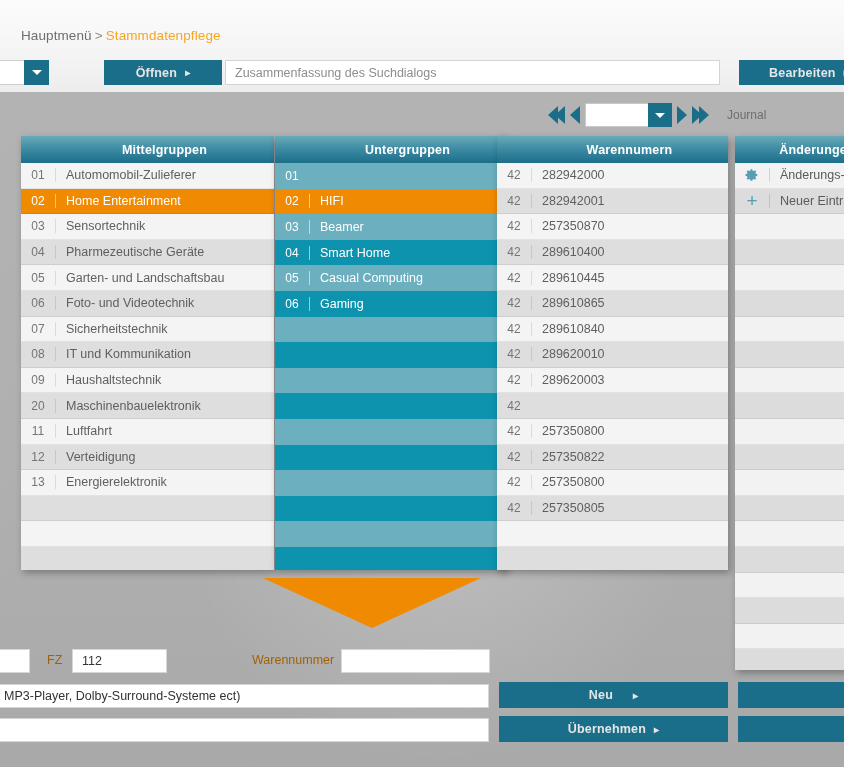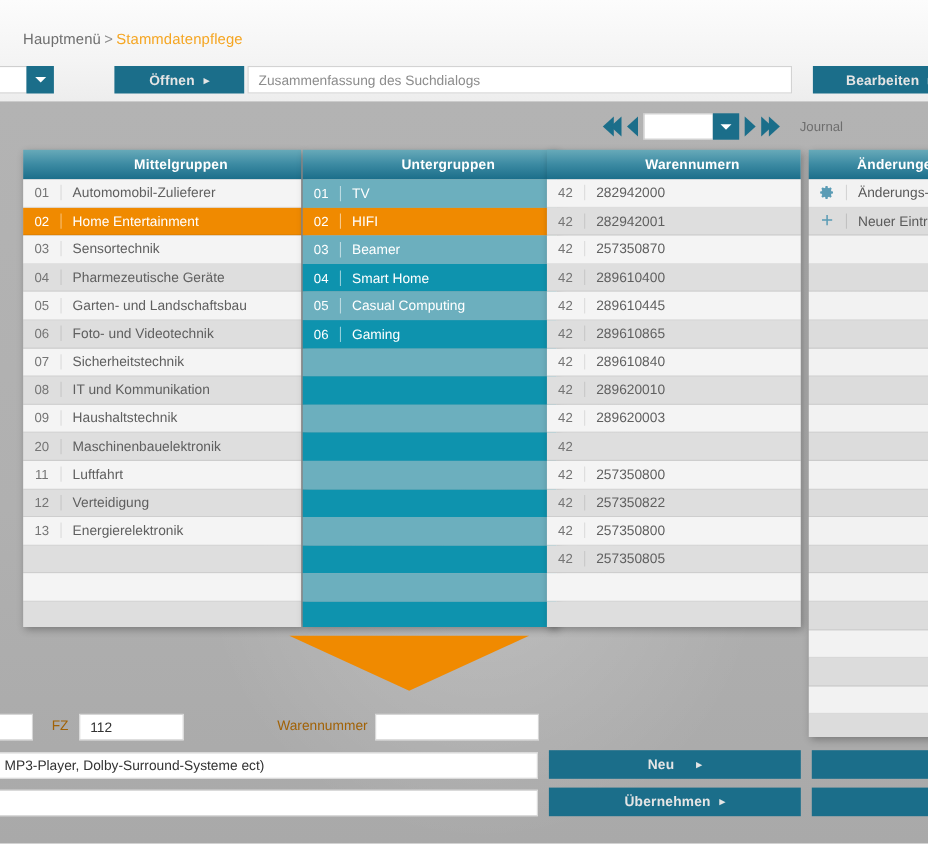--- a/index.html
+++ b/index.html
@@ -336,21 +336,20 @@
   </div>
 
   <div class="panel teal" style="left:259px; top:136px; width:231px; height:434px;margin-left:16px;">
     <div class="panel-head">
       <span class="head-code"></span>
       <span class="head-title">Untergruppen</span>
     </div>
     <div id="rows-untergruppen">
         <div class="row odd">
           <span class="cell-code">01</span>
-          <span class="cell-txt">TV</span>
         </div>
         <div class="row even sel">
           <span class="cell-code">02</span>
           <span class="cell-txt">HIFI</span>
         </div>
         <div class="row odd">
           <span class="cell-code">03</span>
           <span class="cell-txt">Beamer</span>
         </div>
         <div class="row even">

